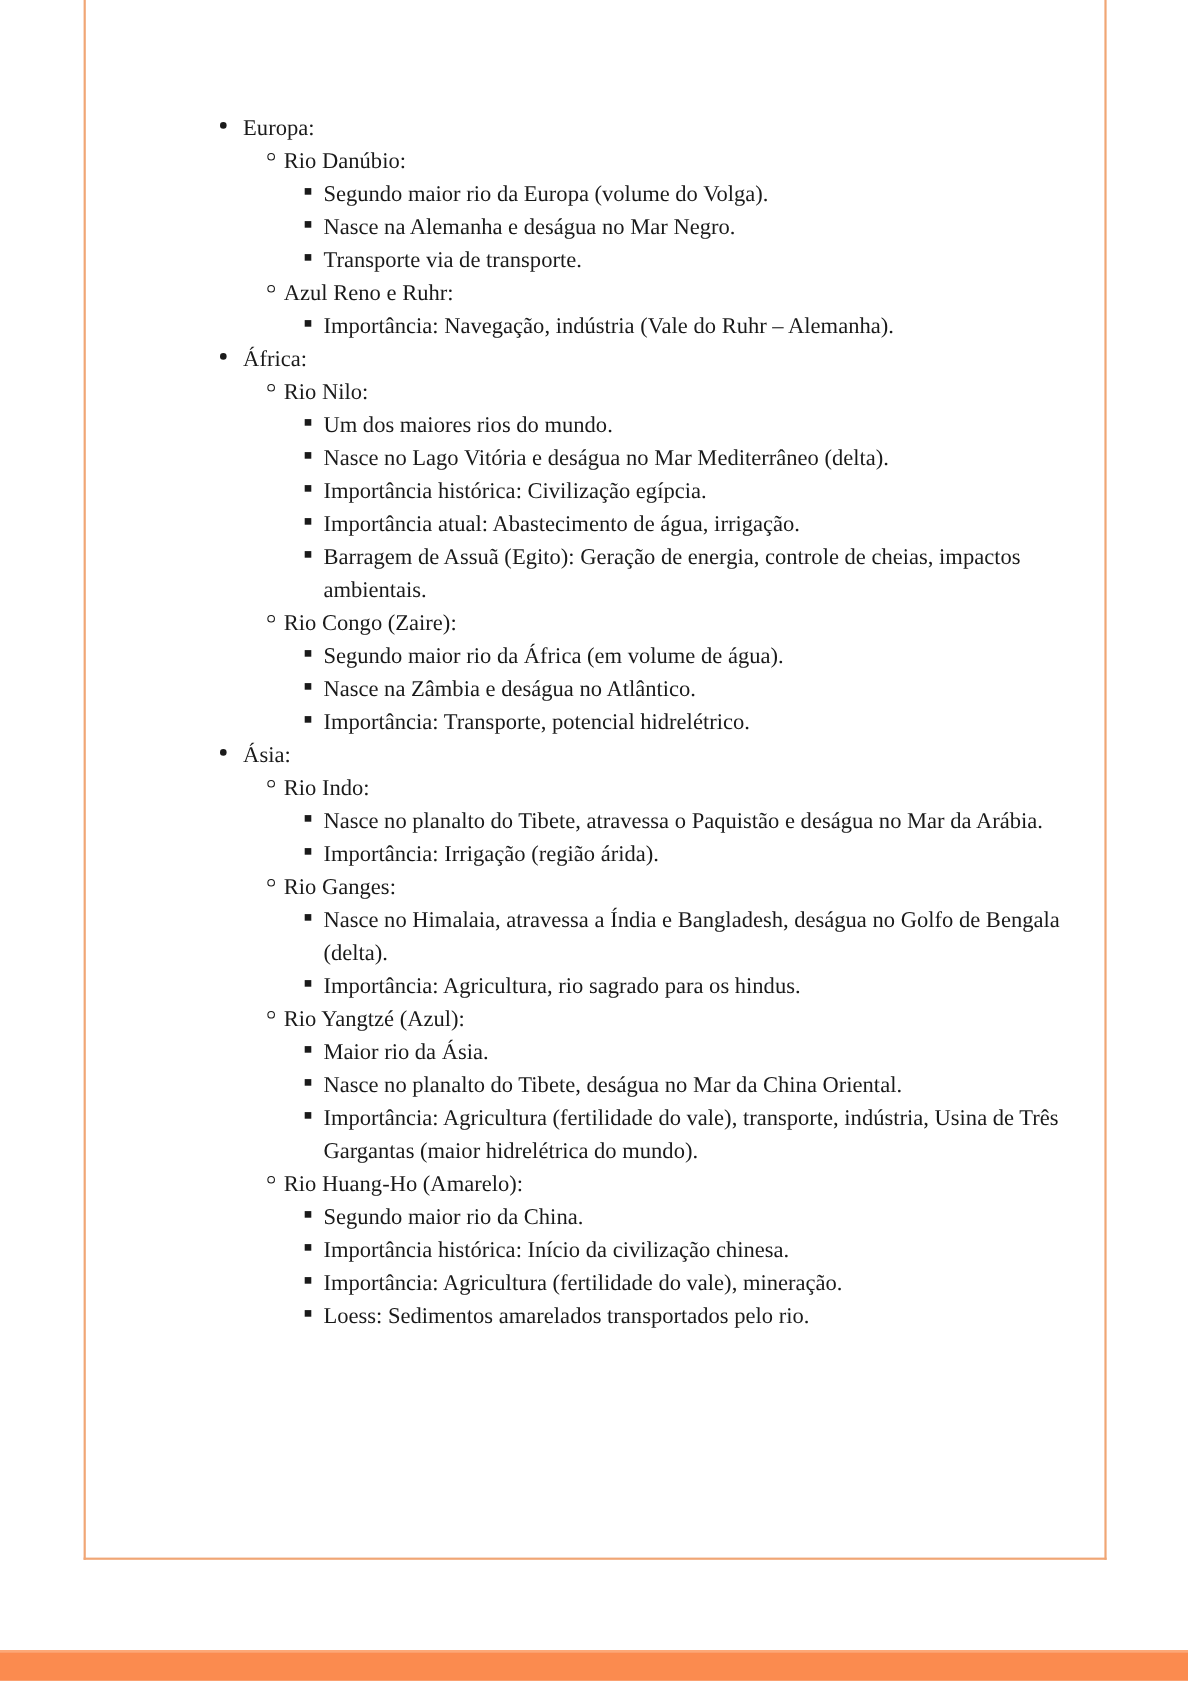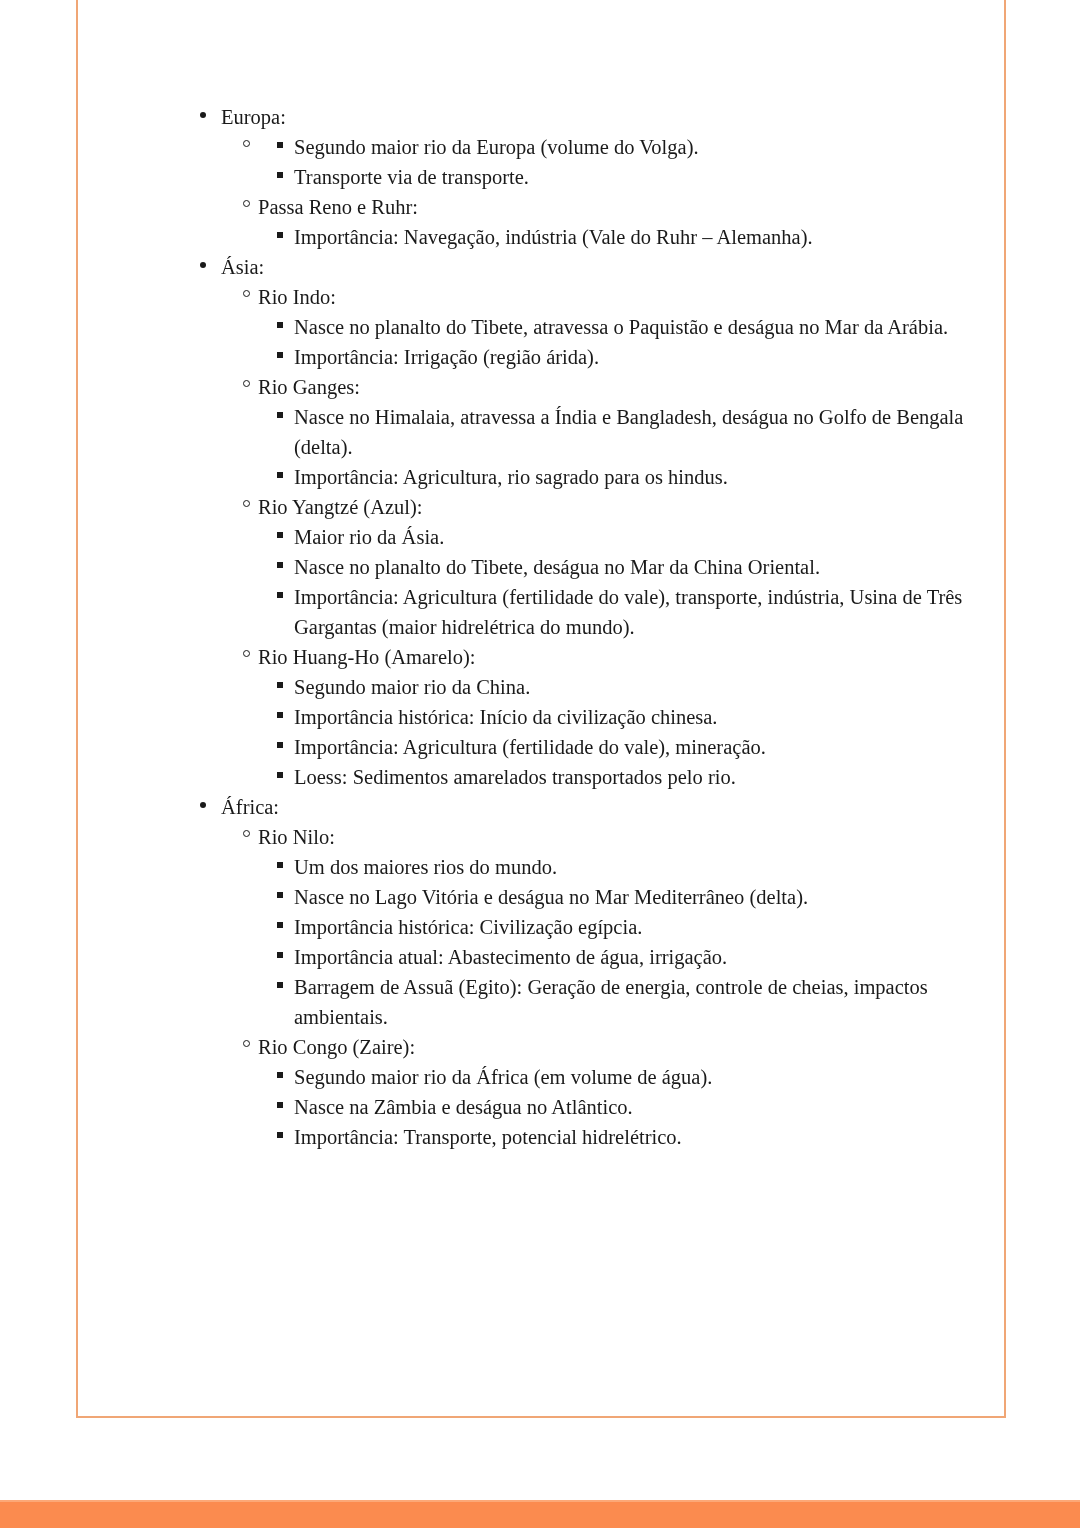--- a/index.html
+++ b/index.html
@@ -140,38 +140,93 @@
 <div id="page-sheet" style="background: rgb(255, 255, 255);">
 
   <div id="note-frame" style="border-color: rgb(240, 166, 117);">
     <ul class="lvl lvl1" id="outline">
         <li class="item">
           <span class="bullet disc"></span>
           <span class="txt">Europa:</span>
           <ul class="lvl lvl2">
             <li class="item">
               <span class="bullet circle"></span>
+              <span class="txt">Rio Danúbio:</span>
               <ul class="lvl lvl3">
                 <li class="item">
                   <span class="bullet square"></span>
                   <span class="txt">Segundo maior rio da Europa (volume do Volga).</span>
                 </li>
                 <li class="item">
                   <span class="bullet square"></span>
+                  <span class="txt">Nasce na Alemanha e deságua no Mar Negro.</span>
+                </li>
+                <li class="item">
+                  <span class="bullet square"></span>
                   <span class="txt">Transporte via de transporte.</span>
                 </li>
               </ul>
             </li>
             <li class="item">
               <span class="bullet circle"></span>
-              <span class="txt">Passa Reno e Ruhr:</span>
+              <span class="txt">Azul Reno e Ruhr:</span>
               <ul class="lvl lvl3">
                 <li class="item">
                   <span class="bullet square"></span>
                   <span class="txt">Importância: Navegação, indústria (Vale do Ruhr – Alemanha).</span>
+                </li>
+              </ul>
+            </li>
+          </ul>
+        </li>
+        <li class="item">
+          <span class="bullet disc"></span>
+          <span class="txt">África:</span>
+          <ul class="lvl lvl2">
+            <li class="item">
+              <span class="bullet circle"></span>
+              <span class="txt">Rio Nilo:</span>
+              <ul class="lvl lvl3">
+                <li class="item">
+                  <span class="bullet square"></span>
+                  <span class="txt">Um dos maiores rios do mundo.</span>
+                </li>
+                <li class="item">
+                  <span class="bullet square"></span>
+                  <span class="txt">Nasce no Lago Vitória e deságua no Mar Mediterrâneo (delta).</span>
+                </li>
+                <li class="item">
+                  <span class="bullet square"></span>
+                  <span class="txt">Importância histórica: Civilização egípcia.</span>
+                </li>
+                <li class="item">
+                  <span class="bullet square"></span>
+                  <span class="txt">Importância atual: Abastecimento de água, irrigação.</span>
+                </li>
+                <li class="item">
+                  <span class="bullet square"></span>
+                  <span class="txt">Barragem de Assuã (Egito): Geração de energia, controle de cheias, impactos ambientais.</span>
+                </li>
+              </ul>
+            </li>
+            <li class="item">
+              <span class="bullet circle"></span>
+              <span class="txt">Rio Congo (Zaire):</span>
+              <ul class="lvl lvl3">
+                <li class="item">
+                  <span class="bullet square"></span>
+                  <span class="txt">Segundo maior rio da África (em volume de água).</span>
+                </li>
+                <li class="item">
+                  <span class="bullet square"></span>
+                  <span class="txt">Nasce na Zâmbia e deságua no Atlântico.</span>
+                </li>
+                <li class="item">
+                  <span class="bullet square"></span>
+                  <span class="txt">Importância: Transporte, potencial hidrelétrico.</span>
                 </li>
               </ul>
             </li>
           </ul>
         </li>
         <li class="item">
           <span class="bullet disc"></span>
           <span class="txt">Ásia:</span>
           <ul class="lvl lvl2">
             <li class="item">
@@ -237,69 +292,19 @@
                   <span class="txt">Importância: Agricultura (fertilidade do vale), mineração.</span>
                 </li>
                 <li class="item">
                   <span class="bullet square"></span>
                   <span class="txt">Loess: Sedimentos amarelados transportados pelo rio.</span>
                 </li>
               </ul>
             </li>
           </ul>
         </li>
-        <li class="item">
-          <span class="bullet disc"></span>
-          <span class="txt">África:</span>
-          <ul class="lvl lvl2">
-            <li class="item">
-              <span class="bullet circle"></span>
-              <span class="txt">Rio Nilo:</span>
-              <ul class="lvl lvl3">
-                <li class="item">
-                  <span class="bullet square"></span>
-                  <span class="txt">Um dos maiores rios do mundo.</span>
-                </li>
-                <li class="item">
-                  <span class="bullet square"></span>
-                  <span class="txt">Nasce no Lago Vitória e deságua no Mar Mediterrâneo (delta).</span>
-                </li>
-                <li class="item">
-                  <span class="bullet square"></span>
-                  <span class="txt">Importância histórica: Civilização egípcia.</span>
-                </li>
-                <li class="item">
-                  <span class="bullet square"></span>
-                  <span class="txt">Importância atual: Abastecimento de água, irrigação.</span>
-                </li>
-                <li class="item">
-                  <span class="bullet square"></span>
-                  <span class="txt">Barragem de Assuã (Egito): Geração de energia, controle de cheias, impactos ambientais.</span>
-                </li>
-              </ul>
-            </li>
-            <li class="item">
-              <span class="bullet circle"></span>
-              <span class="txt">Rio Congo (Zaire):</span>
-              <ul class="lvl lvl3">
-                <li class="item">
-                  <span class="bullet square"></span>
-                  <span class="txt">Segundo maior rio da África (em volume de água).</span>
-                </li>
-                <li class="item">
-                  <span class="bullet square"></span>
-                  <span class="txt">Nasce na Zâmbia e deságua no Atlântico.</span>
-                </li>
-                <li class="item">
-                  <span class="bullet square"></span>
-                  <span class="txt">Importância: Transporte, potencial hidrelétrico.</span>
-                </li>
-              </ul>
-            </li>
-          </ul>
-        </li>
       </ul>
   </div>
 
   <div id="footer-band-highlight" style="background: rgb(252, 168, 119);"></div>
   <div id="footer-band" style="background: rgb(251, 139, 79);"></div>
 
 </div>
 
 </body></html>

